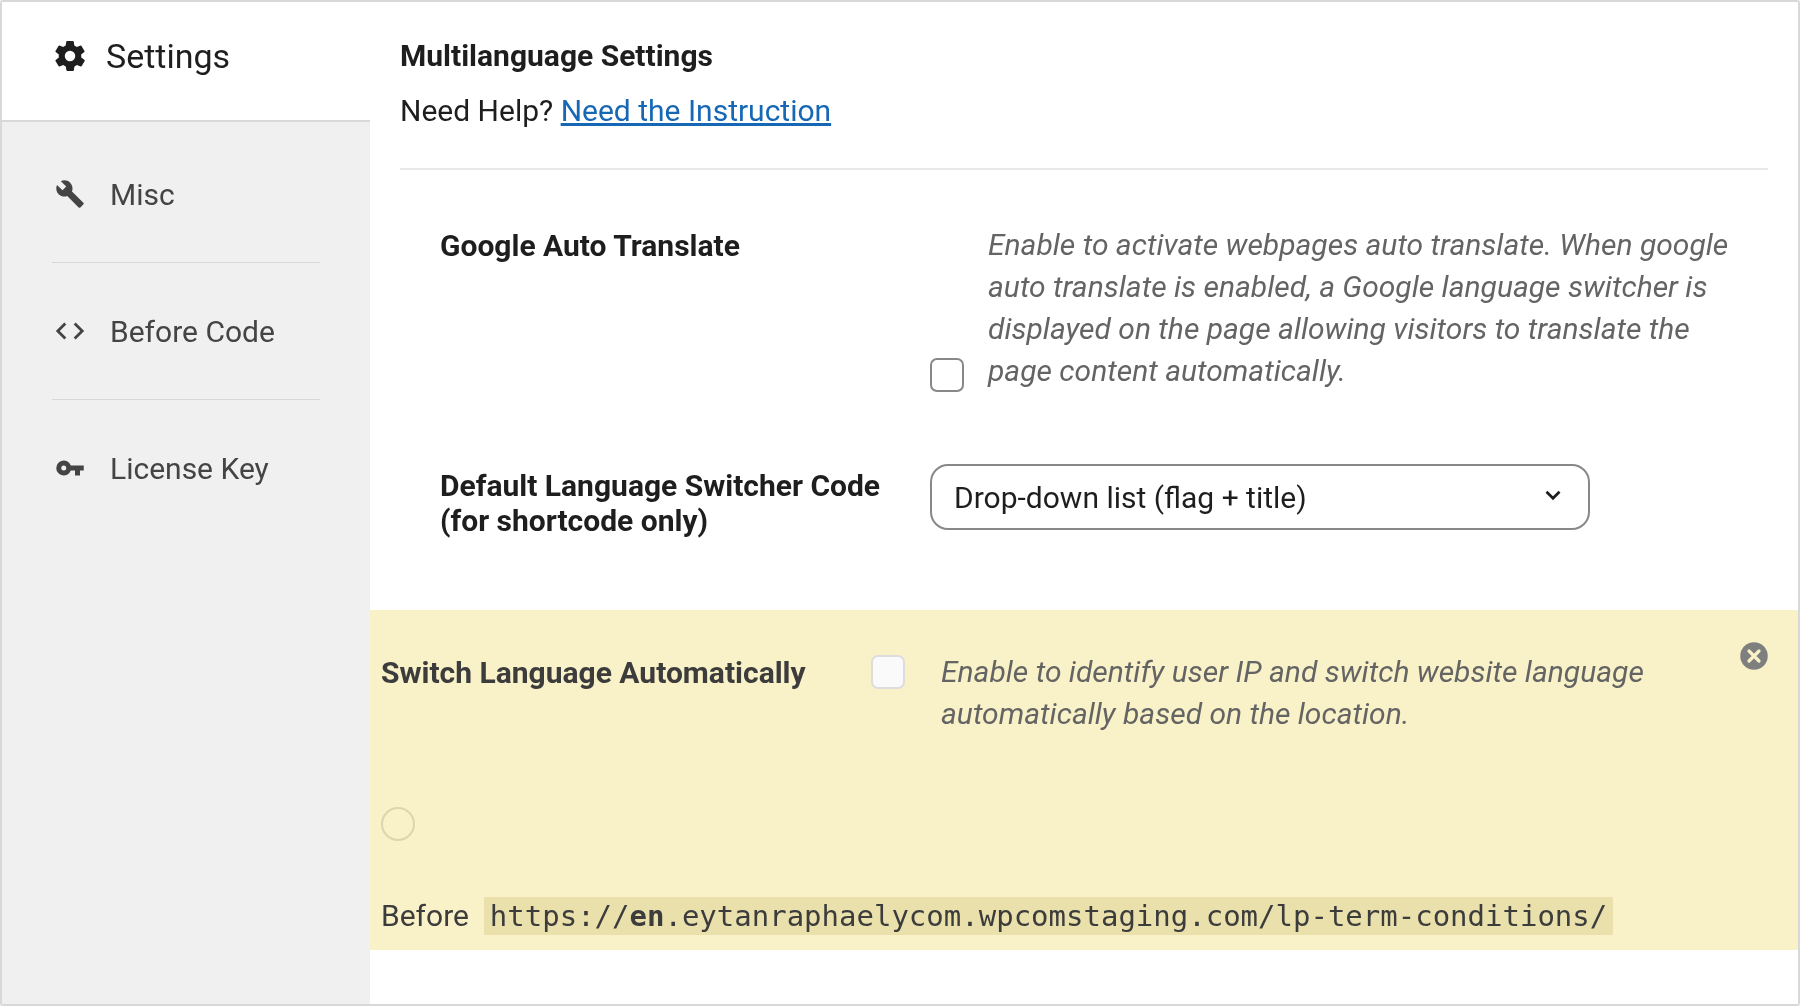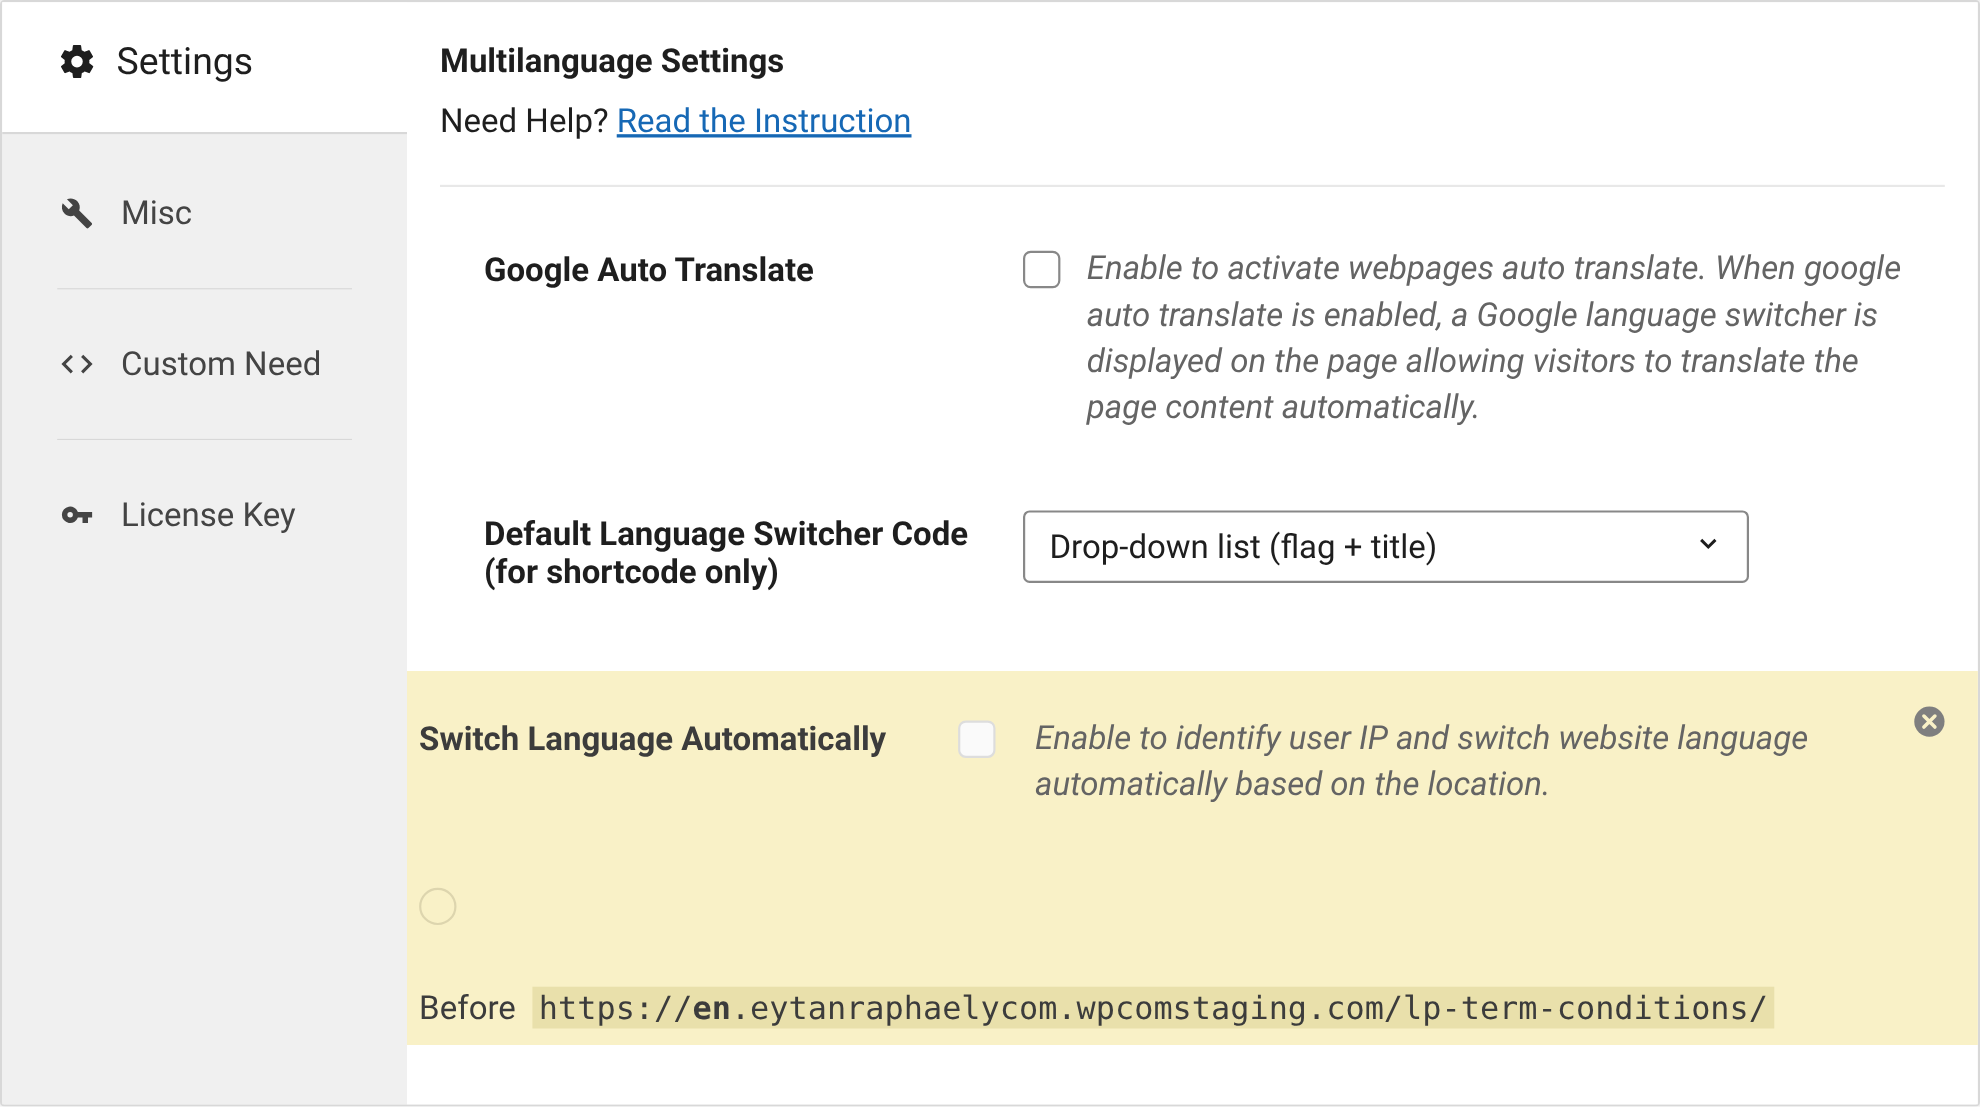--- a/index.html
+++ b/index.html
@@ -100,21 +100,21 @@
     flex-shrink: 0;
     font-size: 30px;
     font-weight: 700;
     color: #1e1e1e;
     padding-top: 4px;
     margin-left: 32px;
   }
   .setting-control {
     flex: 1;
     display: flex;
-    align-items: flex-start;
+    align-items: flex-end;
     gap: 24px;
   }
   .checkbox {
     width: 34px;
     height: 34px;
     border: 2px solid #888;
     border-radius: 7px;
     background: #fff;
     flex-shrink: 0;
     margin-top: 4px;
@@ -131,21 +131,21 @@
     color: #646464;
     line-height: 1.4;
   }
   .select-wrap {
     width: 660px;
   }
   .select {
     width: 100%;
     height: 66px;
     border: 2px solid #888;
-    border-radius: 6px;
+    border-radius: 18px;
     background: #fff;
     display: flex;
     align-items: center;
     justify-content: space-between;
     padding: 0 22px;
     font-size: 30px;
     color: #1e1e1e;
     cursor: pointer;
   }
   .notice-box {
@@ -224,39 +224,39 @@
         </span>
         <span>Misc</span>
       </div>
       <div class="sidebar-divider"></div>
       <div class="sidebar-item">
         <span class="code-icon">
           <svg viewBox="0 0 24 24" width="34" height="34" fill="currentColor">
               <path d="M9.4 16.6L4.8 12l4.6-4.6L8 6l-6 6 6 6 1.4-1.4zm5.2 0l4.6-4.6-4.6-4.6L16 6l6 6-6 6-1.4-1.4z"></path>
             </svg>
         </span>
-        <span>Custom Need</span>
+        <span>Before Code</span>
       </div>
       <div class="sidebar-divider"></div>
       <div class="sidebar-item">
         <span class="key-icon">
           <svg viewBox="0 0 24 24" width="30" height="30" fill="currentColor">
               <path d="M12.65 10A6 6 0 0 0 1 12a6 6 0 0 0 11.65 2H16v4h4v-4h3v-4H12.65zM7 14a2 2 0 1 1 0-4 2 2 0 0 1 0 4z"></path>
             </svg>
         </span>
         <span>License Key</span>
       </div>
     </div>
   </aside>
 
   <main class="main">
     <div class="main-inner">
       <h1 class="page-title">Multilanguage Settings</h1>
       <div class="help-line">
-        <span>Need Help? </span><a class="help-link">Read the Instruction</a>
+        <span>Need Help? </span><a class="help-link">Need the Instruction</a>
       </div>
       <hr class="hr">
 
       <div class="setting-row">
         <div class="setting-label">Google Auto Translate</div>
         <div class="setting-control">
           <div class="checkbox"></div>
           <div class="setting-desc">Enable to activate webpages auto translate. When google auto translate is enabled, a Google language switcher is displayed on the page allowing visitors to translate the page content automatically.</div>
         </div>
       </div>

